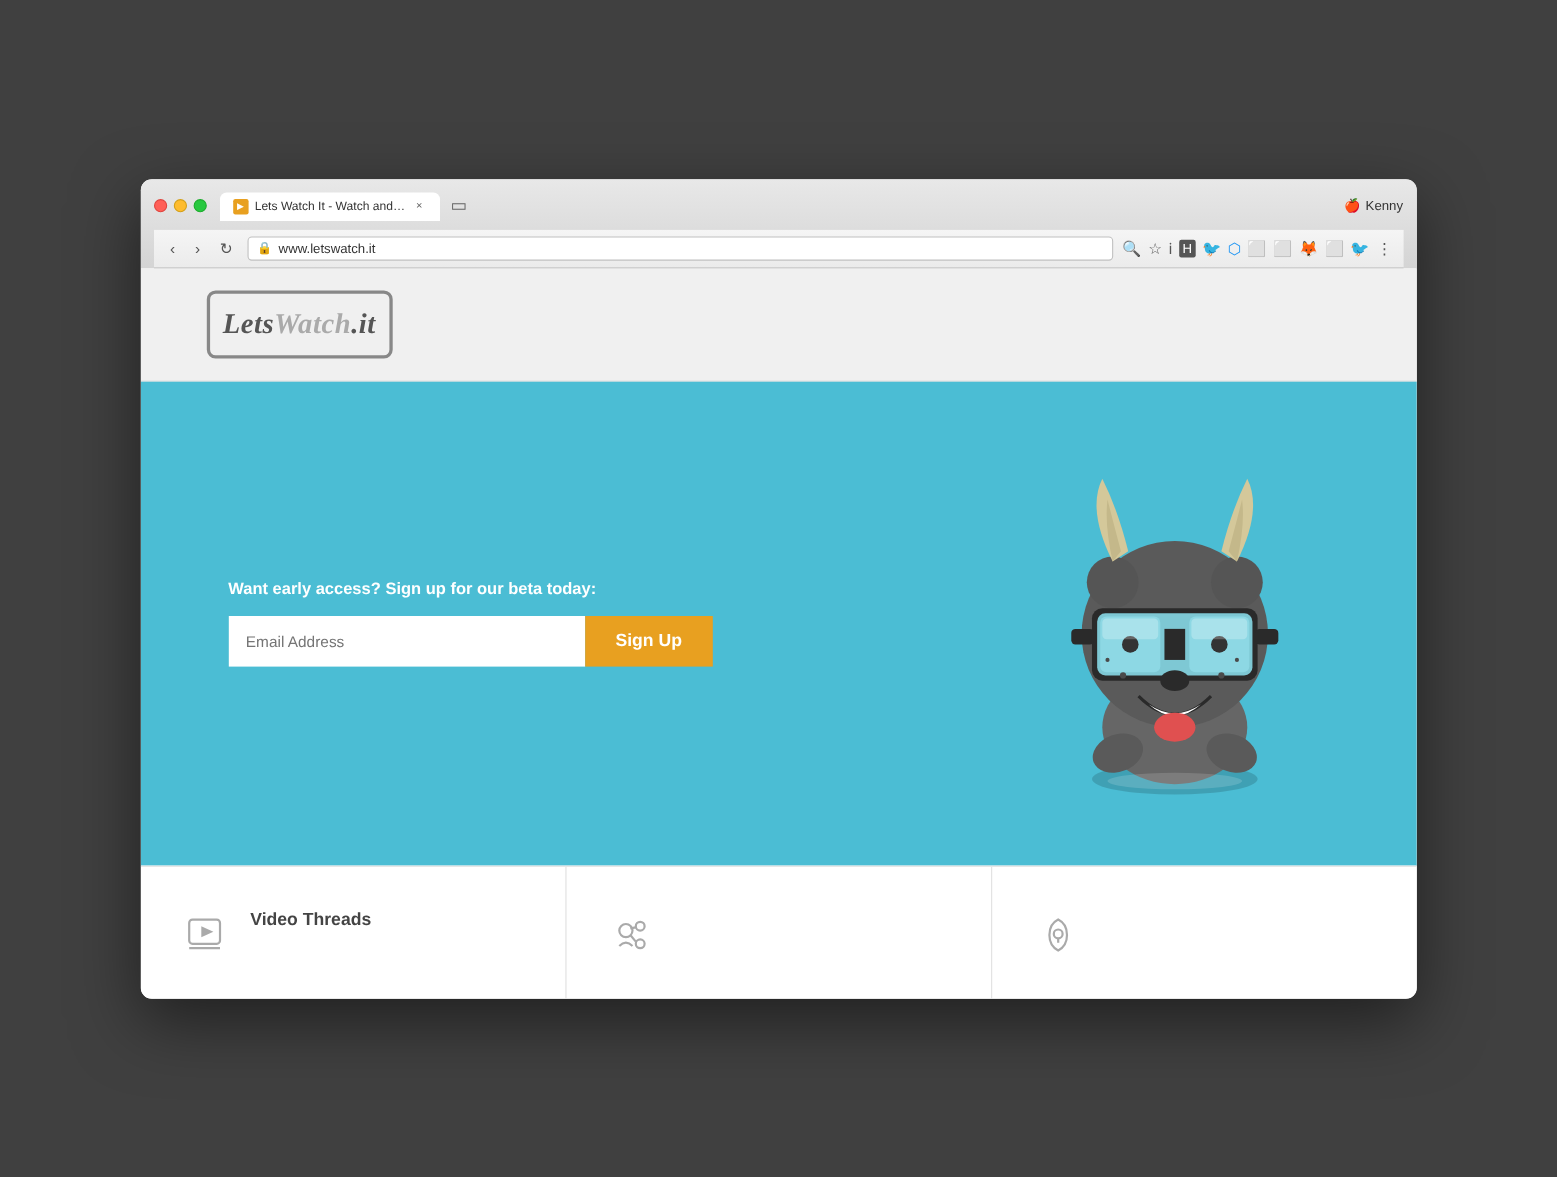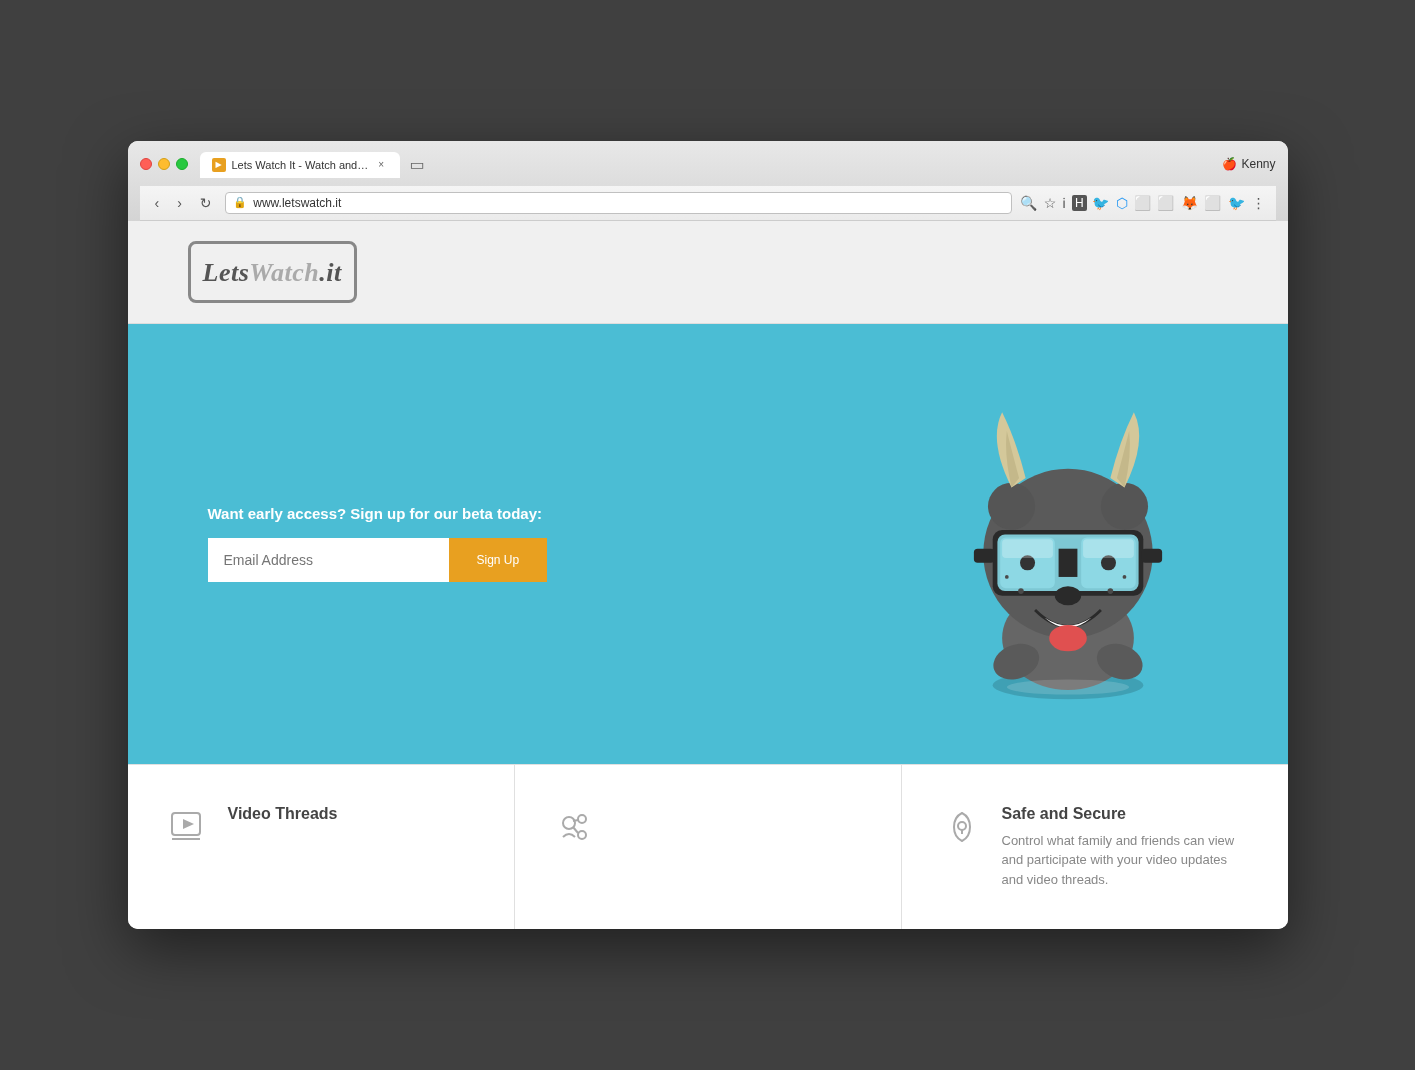--- a/index.html
+++ b/index.html
@@ -210,36 +210,36 @@
       font-weight: 600;
       margin-bottom: 16px;
     }
 
     .signup-row {
       display: flex;
       gap: 0;
     }
 
     .email-input {
-      width: 241px;
+      width: 324px;
       padding: 14px 16px;
       font-size: 14px;
       border: none;
       background: #fff;
       color: #737373;
       outline: none;
     }
 
     .signup-btn {
       background: #e8a020;
       color: #fff;
       border: none;
       padding: 14px 28px;
-      font-size: 12px;
-      font-weight: normal;
+      font-size: 16px;
+      font-weight: bold;
       cursor: pointer;
     }
 
     
     .hero-mascot {
       flex-shrink: 0;
       width: 280px;
       height: 320px;
       position: relative;
     }
@@ -451,21 +451,17 @@
       </div>
 
       <div class="feature-item">
         <div class="feature-icon">
           <svg width="36" height="36" viewBox="0 0 36 36" fill="none" xmlns="http://www.w3.org/2000/svg">
             <path d="M18,4 Q26,8 26,18 Q26,28 18,32 Q10,28 10,18 Q10,8 18,4 Z" stroke="#aaa" stroke-width="2" fill="none"></path>
             <circle cx="18" cy="17" r="4" stroke="#aaa" stroke-width="2" fill="none"></circle>
             <line x1="18" y1="21" x2="18" y2="25" stroke="#aaa" stroke-width="2"></line>
           </svg>
         </div>
-        <div class="feature-text">
-          <div class="feature-title">Safe and Secure</div>
-          <div class="feature-desc">Control what family and friends can view and participate with your video updates and video threads.</div>
-        </div>
       </div>
 
     </div>
   </div>
 </div>
 
 </body></html>

